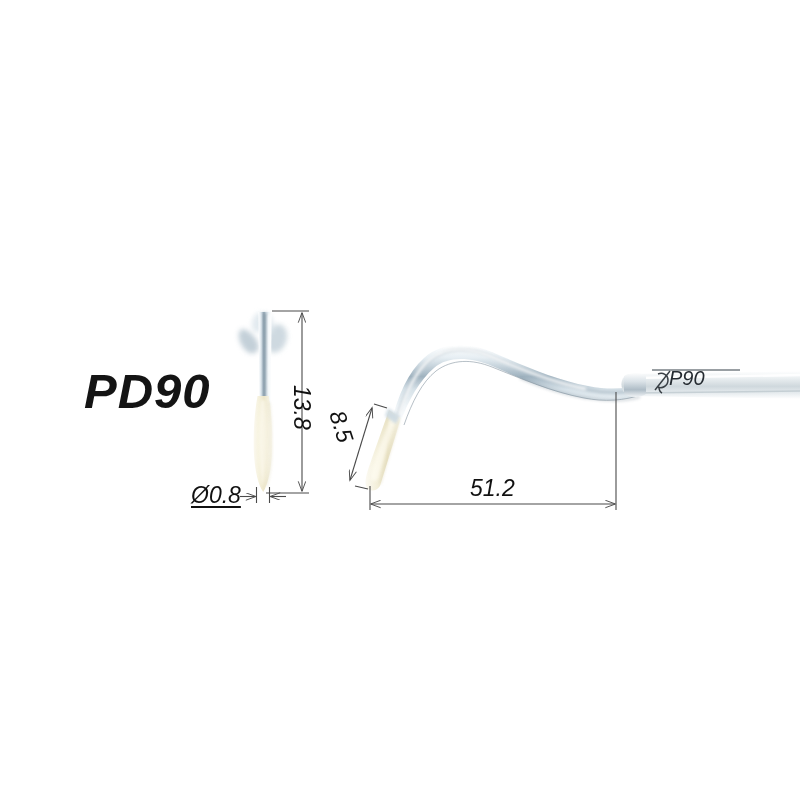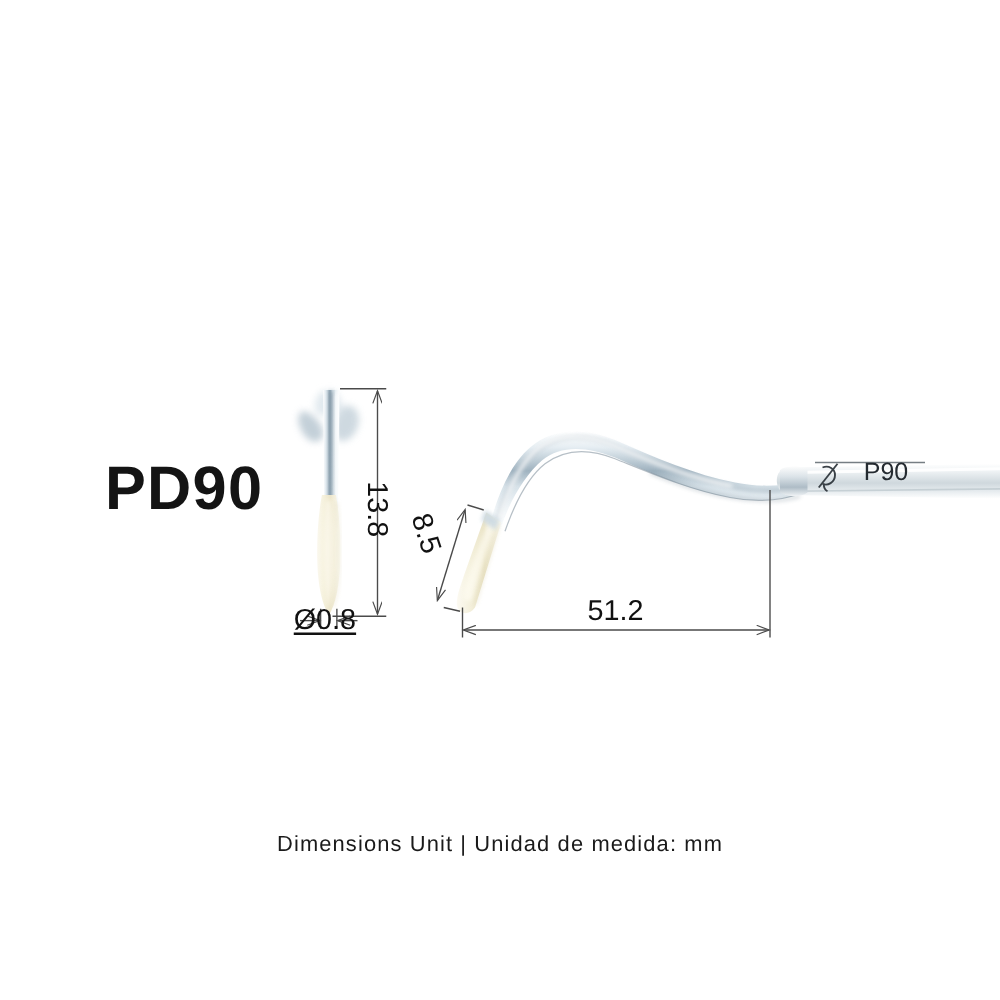--- a/index.html
+++ b/index.html
@@ -3,21 +3,21 @@
 <meta charset="utf-8">
 <style>
   html,body{margin:0;padding:0;}
   body{
     width:800px;height:800px;
     background:#ffffff;
     font-family:"Liberation Sans","DejaVu Sans",sans-serif;
     overflow:hidden;
     position:relative;
   }
-  .stage{position:absolute;left:0;top:0;width:800px;height:800px;}
+  .stage{position:absolute;left:0;top:0;width:800px;height:800px;font-style:italic;}
 
   
   .product-title{
     position:absolute;
     left:84px;top:367px;
     font-size:49px;
     font-weight:bold;
     letter-spacing:1px;
     color:#141414;
     line-height:1;
@@ -216,23 +216,22 @@
       <line x1="370" y1="486" x2="370" y2="510"></line>
       <line x1="616" y1="392" x2="616" y2="510"></line>
       <line x1="371" y1="504" x2="615" y2="504" marker-start="url(#arrTail)" marker-end="url(#arrHead)"></line>
     </g>
   </svg>
 
   <div class="product-title">PD90</div>
 
   <div class="dim" style="left:313px;top:385px;transform:rotate(90deg);transform-origin:left top;">13.8</div>
 
-  <div class="dim dim-underline" style="left:191px;top:484px;margin-left:44px;">Ø0.8</div>
+  <div class="dim dim-underline" style="left:191px;top:484px;">Ø0.8</div>
 
   <div class="dim" style="left:347px;top:408px;transform:rotate(72deg);transform-origin:left top;">8.5</div>
 
   <div class="dim" style="left:470px;top:477px;">51.2</div>
 
-  <div class="dim" style="left:669px;top:368px;font-size:20px;color:#252b31;padding-left:22px;">P90</div>
-
-  <div class="caption">Dimensions Unit | Unidad de medida: mm</div>
+  <div class="dim" style="left:669px;top:368px;font-size:20px;color:#252b31;">P90</div>
+
 
 </div>
 
 </body></html>

